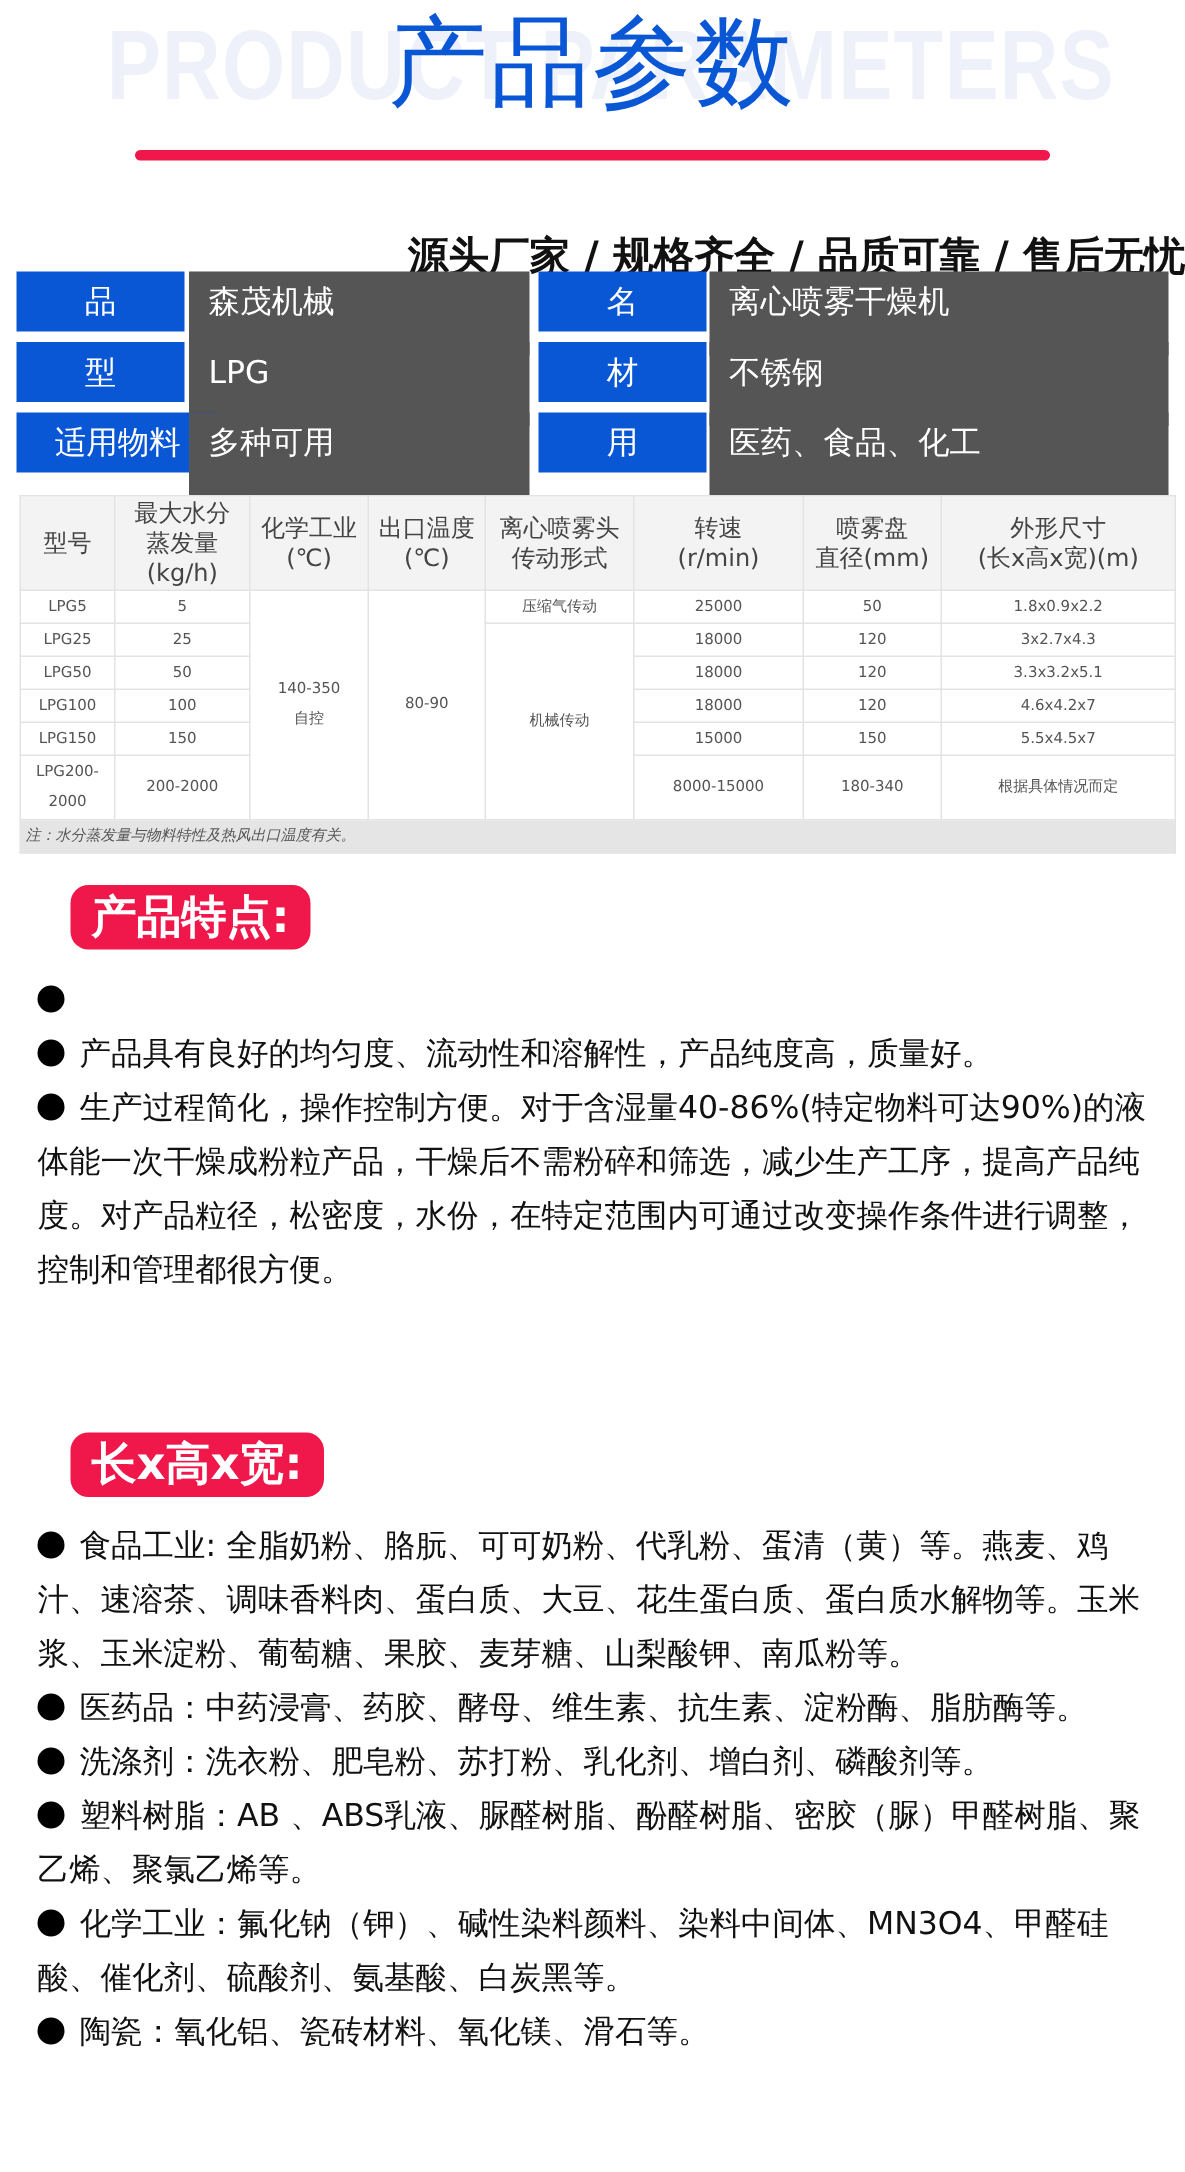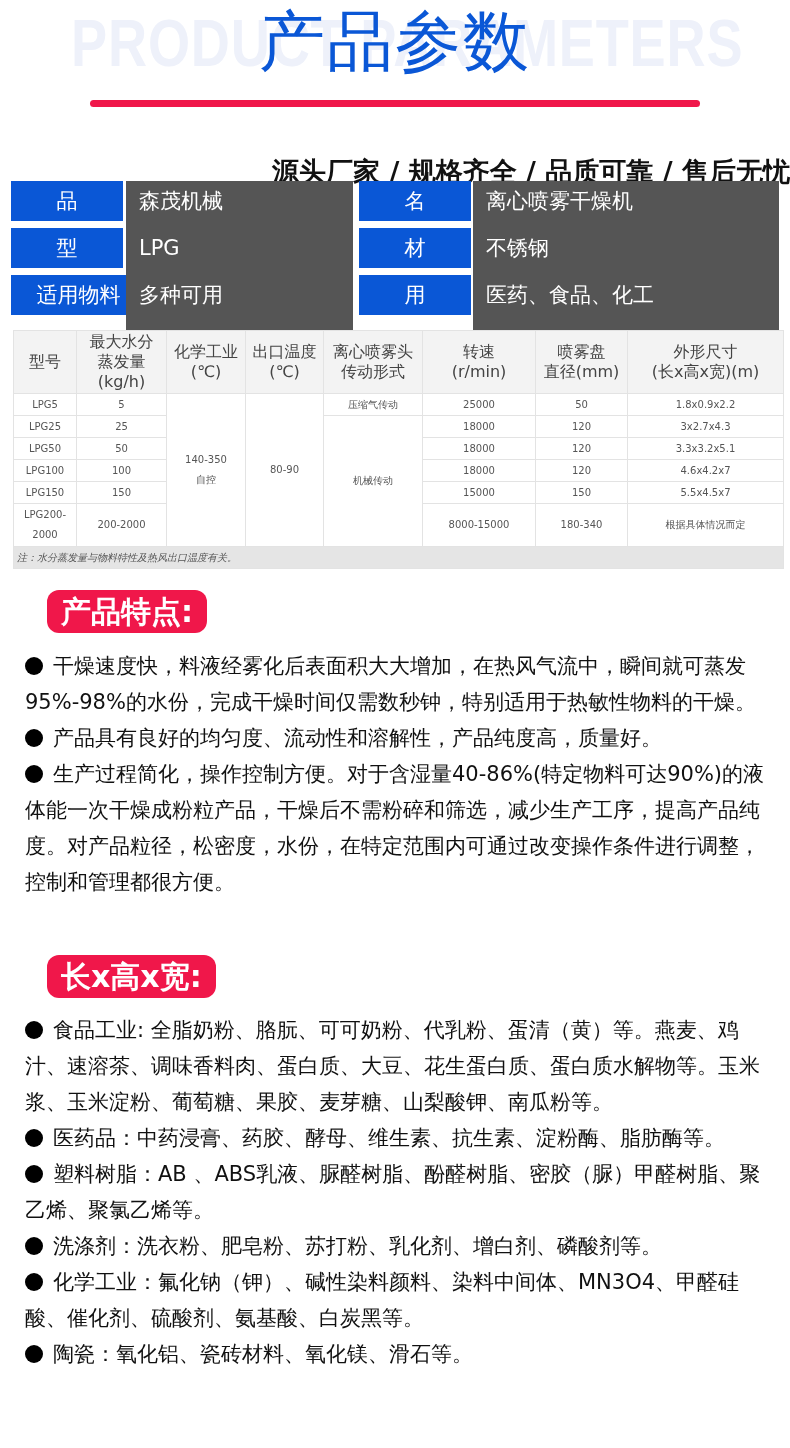--- a/index.html
+++ b/index.html
@@ -140,26 +140,26 @@
     </tr>
     <tr>
       <td colspan="8" class="note">注：水分蒸发量与物料特性及热风出口温度有关。</td>
     </tr>
   </tbody>
     </table>
 </div>
 
 <div class="section-badge" style="top:590px">产品特点:</div>
 <div class="para-block" style="top:648px">
-  <span class="para"><span class="bullet"></span><span>干燥速度快，料液经雾化后表面积大大增加，在热风气流中，瞬间就可蒸发95%-98%的水份，完成干燥时间仅需数秒钟，特别适用于热敏性物料的干燥。</span></span>
+  <span class="para"><span class="bullet"></span></span>
   <span class="para"><span class="bullet"></span><span>产品具有良好的均匀度、流动性和溶解性，产品纯度高，质量好。</span></span>
   <span class="para"><span class="bullet"></span><span>生产过程简化，操作控制方便。对于含湿量40-86%(特定物料可达90%)的液体能一次干燥成粉粒产品，干燥后不需粉碎和筛选，减少生产工序，提高产品纯度。对产品粒径，松密度，水份，在特定范围内可通过改变操作条件进行调整，控制和管理都很方便。</span></span>
 </div>
 
 <div class="section-badge" style="top:955px">长x高x宽:</div>
 <div class="para-block" style="top:1012px">
   <span class="para"><span class="bullet"></span><span>食品工业: 全脂奶粉、胳朊、可可奶粉、代乳粉、蛋清（黄）等。燕麦、鸡汁、速溶茶、调味香料肉、蛋白质、大豆、花生蛋白质、蛋白质水解物等。玉米浆、玉米淀粉、葡萄糖、果胶、麦芽糖、山梨酸钾、南瓜粉等。</span></span>
   <span class="para"><span class="bullet"></span><span>医药品：中药浸膏、药胶、酵母、维生素、抗生素、淀粉酶、脂肪酶等。</span></span>
+  <span class="para"><span class="bullet"></span><span>洗涤剂：洗衣粉、肥皂粉、苏打粉、乳化剂、增白剂、磷酸剂等。</span></span>
   <span class="para"><span class="bullet"></span><span>塑料树脂：AB 、ABS乳液、脲醛树脂、酚醛树脂、密胶（脲）甲醛树脂、聚乙烯、聚氯乙烯等。</span></span>
-  <span class="para"><span class="bullet"></span><span>洗涤剂：洗衣粉、肥皂粉、苏打粉、乳化剂、增白剂、磷酸剂等。</span></span>
   <span class="para"><span class="bullet"></span><span>化学工业：氟化钠（钾）、碱性染料颜料、染料中间体、MN3O4、甲醛硅酸、催化剂、硫酸剂、氨基酸、白炭黑等。</span></span>
   <span class="para"><span class="bullet"></span><span>陶瓷：氧化铝、瓷砖材料、氧化镁、滑石等。</span></span>
 </div>
 
 </body></html>

